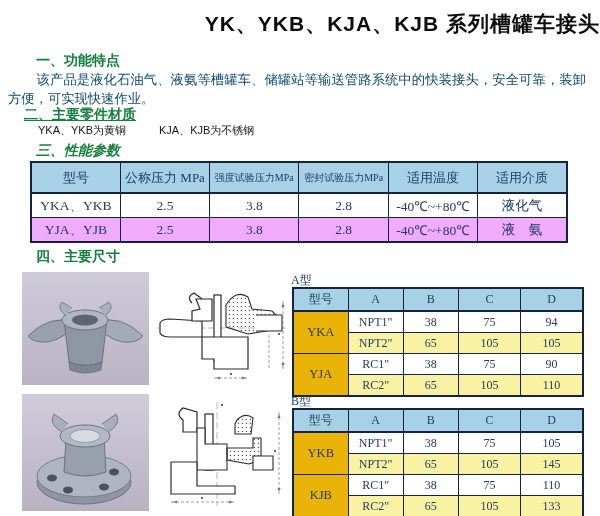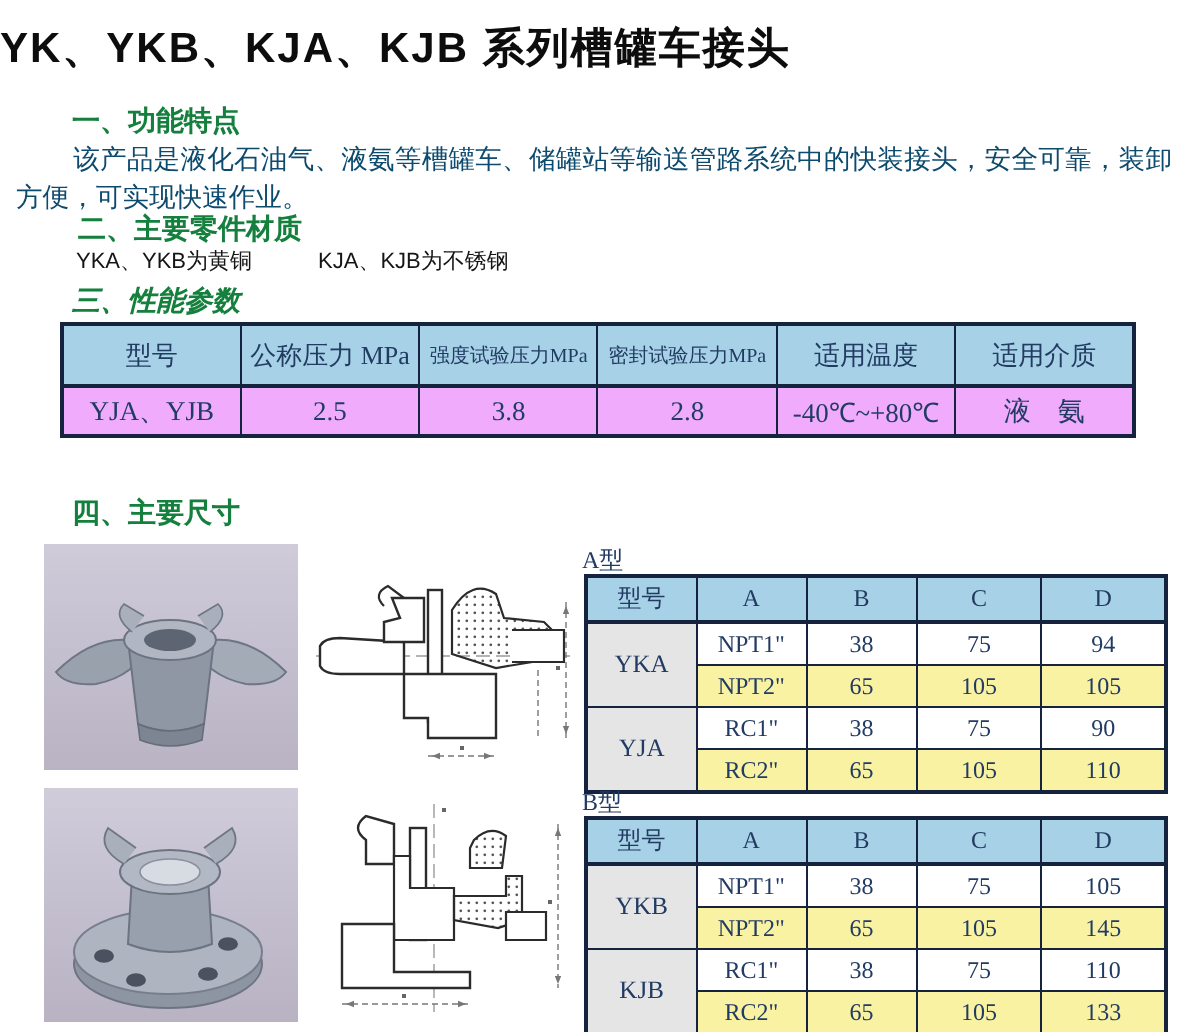--- a/index.html
+++ b/index.html
@@ -1,26 +1,26 @@
 <!DOCTYPE html>
 <html><head>
 <meta charset="utf-8">
 <style>
   html,body{margin:0;padding:0;}
   body{
     width:600px;height:516px;background:#ffffff;position:relative;overflow:hidden;
     font-family:"Liberation Sans",sans-serif;
   }
   .page-title{
-    position:absolute;top:10px;left:0;width:600px;text-align:left;
+    position:absolute;top:10px;left:0;width:600px;text-align:right;
     font-size:21px;font-weight:bold;color:#0d0d0d;letter-spacing:1px;
   }
   .sec-heading{position:absolute;color:#15803d;font-size:14px;font-weight:bold;}
   #h-features{left:36px;top:52px;}
-  #h-materials{left:39px;top:106px;}
+  #h-materials{left:24px;top:106px;text-decoration:underline;}
   #h-performance{left:36px;top:142px;font-style:italic;}
   #h-dimensions{left:36px;top:248px;}
   .para{
     position:absolute;left:8px;top:70px;width:578px;
     font-size:13.3px;line-height:19px;color:#0c4a6e;text-indent:2.15em;text-align:justify;
   }
   .materials-line{position:absolute;left:38px;top:123px;font-size:11px;color:#151515;white-space:pre;}
 
   
   .perf-table{
@@ -42,21 +42,21 @@
   .dim-table{
     position:absolute;width:292px;border-collapse:collapse;table-layout:fixed;
     font-family:"Liberation Serif",serif;color:#223b63;font-size:12px;
     border:2px solid #16233f;
   }
   #table-a{left:292px;top:287px;}
   #table-b{left:292px;top:408px;}
   .dim-table td{border:1px solid #16233f;text-align:center;vertical-align:middle;height:18px;}
   .dim-table tr.head td{background:#a6d1e6;height:19px;border-bottom:2px solid #16233f;}
   .dim-table td.y{background:#f8f2a2;}
-  .dim-table td.model{background:#e5e5e5;font-size:12.5px;}
+  .dim-table td.model{background:#eab308;font-size:12.5px;}
 
   .photo{position:absolute;}
   #photo-a{left:22px;top:272px;width:127px;height:113px;}
   #photo-b{left:22px;top:394px;width:127px;height:117px;}
   .drawing{position:absolute;}
   #drawing-a{left:156px;top:277px;width:132px;height:110px;}
   #drawing-b{left:161px;top:398px;width:126px;height:112px;}
   svg{display:block;}
 </style>
 </head>
@@ -76,20 +76,28 @@
 
   <table class="perf-table">
     <tbody>
         <tr class="head">
       <td>型号</td>
       <td>公称压力 MPa</td>
       <td class="small">强度试验压力MPa</td>
       <td class="small">密封试验压力MPa</td>
       <td>适用温度</td>
       <td>适用介质</td>
+    </tr>
+    <tr class="body">
+      <td>YKA、YKB</td>
+      <td>2.5</td>
+      <td>3.8</td>
+      <td>2.8</td>
+      <td>-40℃~+80℃</td>
+      <td>液化气</td>
     </tr>
     <tr class="body">
       <td class="y">YJA、YJB</td>
       <td class="y">2.5</td>
       <td class="y">3.8</td>
       <td class="y">2.8</td>
       <td class="y">-40℃~+80℃</td>
       <td class="y">液　氨</td>
     </tr>
   </tbody>

